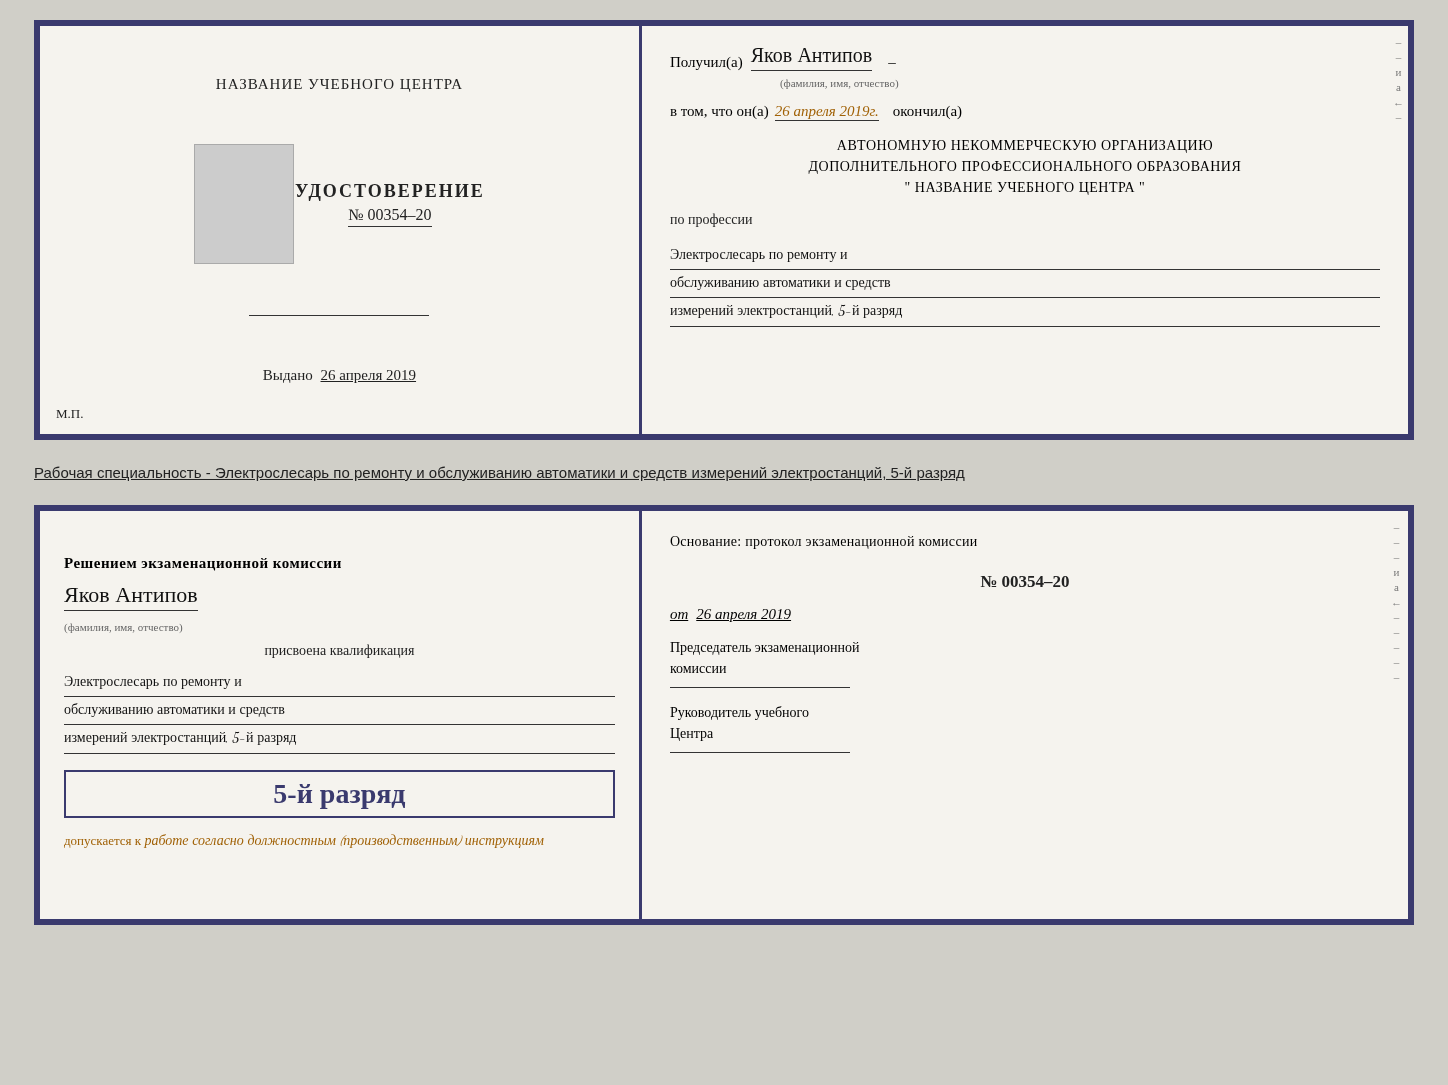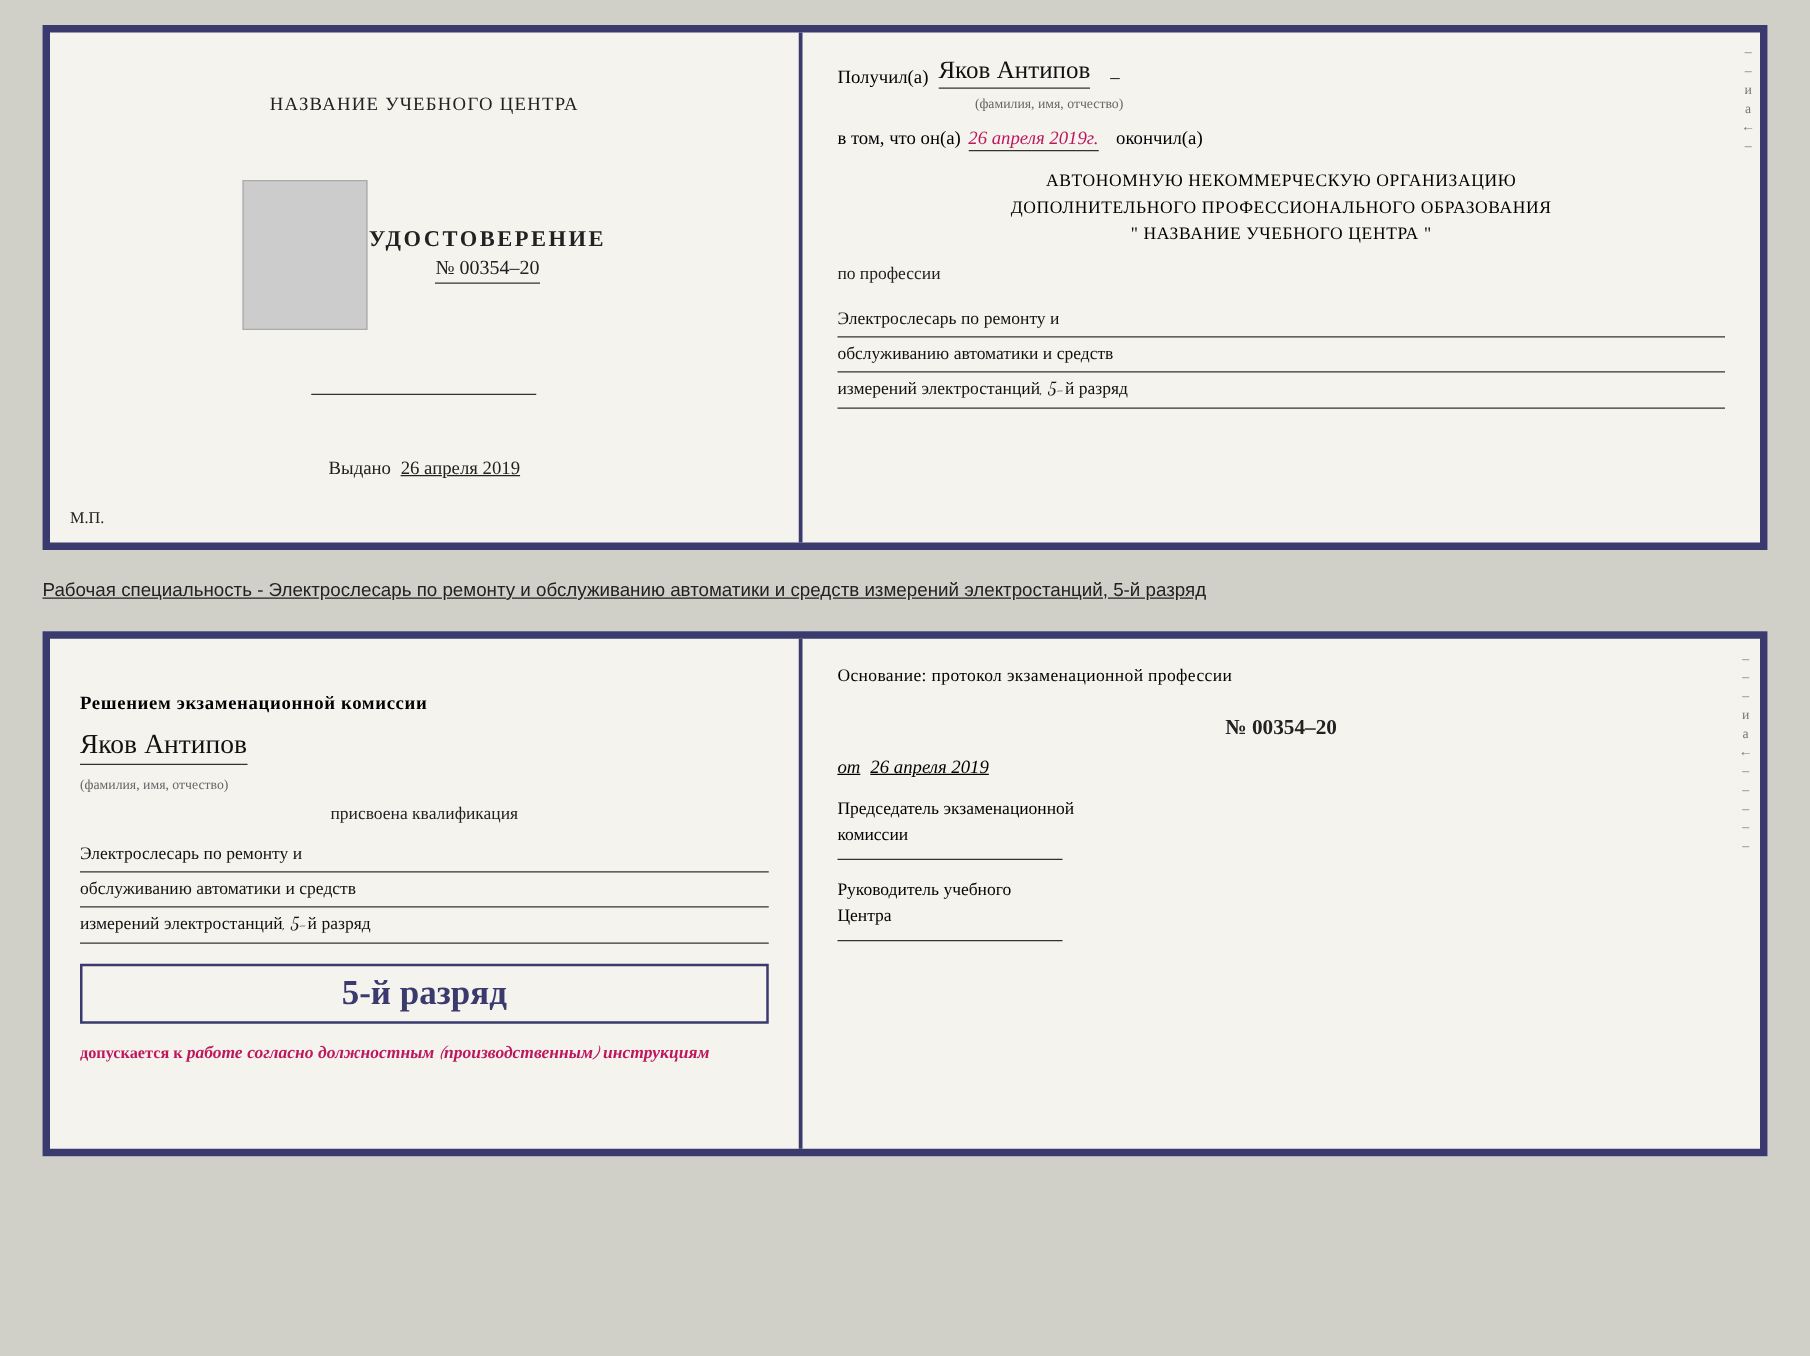--- a/index.html
+++ b/index.html
@@ -118,21 +118,21 @@
       font-size: 15px;
       display: flex;
       align-items: baseline;
       gap: 6px;
     }
 
     .vtom-date {
       font-style: italic;
       font-size: 15px;
       border-bottom: 1px solid #333;
-      color: #be185d;
+      color: #a16207;
     }
 
     .org-block {
       font-size: 14px;
       text-align: center;
       font-weight: normal;
       text-transform: uppercase;
       line-height: 1.5;
       letter-spacing: 0.5px;
     }
@@ -222,23 +222,22 @@
       padding: 6px 14px;
       color: #3a3a6e;
       font-size: 28px;
       font-weight: bold;
       text-align: center;
       margin-top: 6px;
     }
 
     .dopuskaetsya-line {
       font-size: 13px;
-      color: #be185d;
+      color: #a16207;
       margin-top: 4px;
-      font-weight: bold;
     }
 
     .italic-hand {
       font-style: italic;
       font-family: 'Segoe Script', 'Dancing Script', cursive;
       font-size: 14px;
     }
 
     
     .osnovanie-line {
@@ -366,21 +365,21 @@
 
     <div class="razryad-badge">5-й разряд</div>
 
     <div class="dopuskaetsya-line">
       <span>допускается к</span>
       <span class="italic-hand">работе согласно должностным (производственным) инструкциям</span>
     </div>
   </div>
 
   <div class="doc-bottom-right">
-    <div class="osnovanie-line">Основание: протокол экзаменационной профессии</div>
+    <div class="osnovanie-line">Основание: протокол экзаменационной комиссии</div>
 
     <div class="protocol-number">№ 00354–20</div>
 
     <div class="ot-date-line">
       <span style="text-decoration:underline;">от</span>
       <span style="text-decoration:underline; margin-left:4px;">26 апреля 2019</span>
     </div>
 
     <div class="predsedatel-block">
       <div>Председатель экзаменационной</div>

